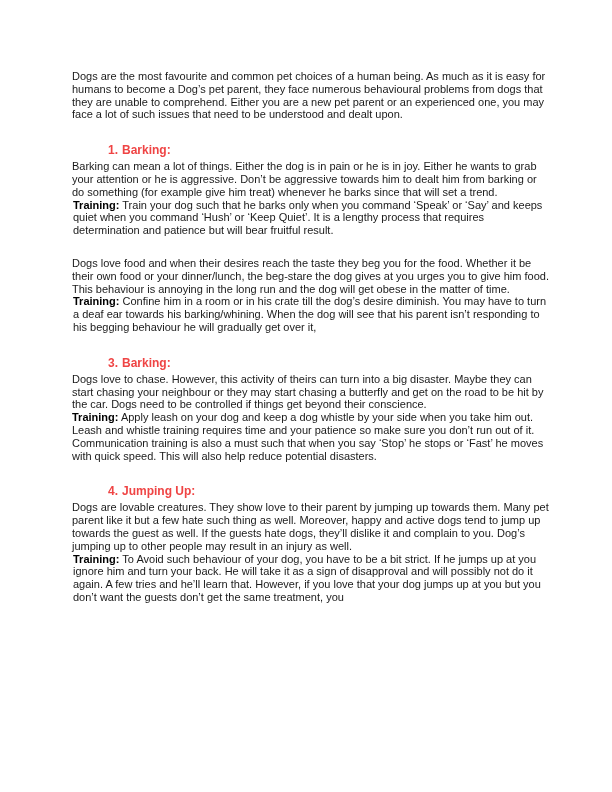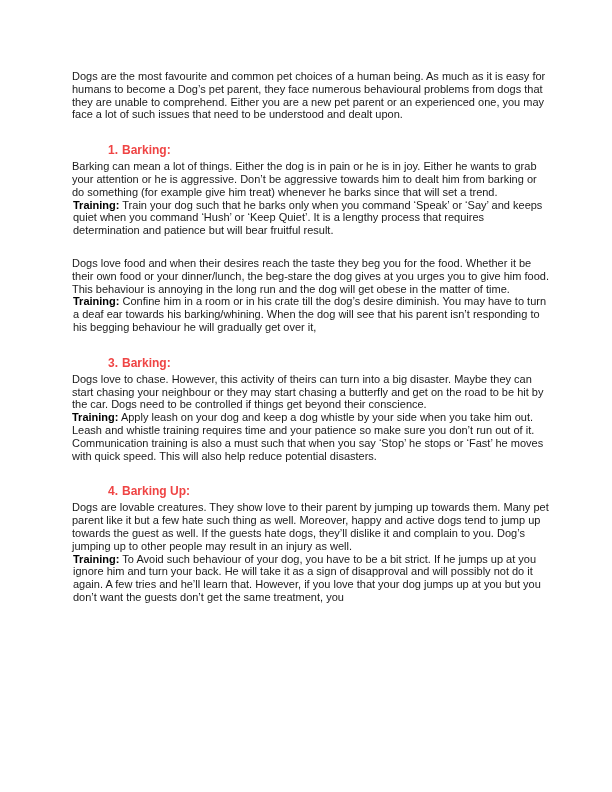--- a/index.html
+++ b/index.html
@@ -38,17 +38,17 @@
     <p class="training"><span class="training-label">Training:</span><span>  Confine him in a room or in his crate till the dog’s desire diminish. You may have to turn a deaf ear towards his barking/whining. When the dog will see that his parent isn’t responding to his begging behaviour he will gradually get over it,</span></p>
   </div>
 
   <div class="section">
     <h2 class="heading"><span class="num">3.</span><span>Barking:</span></h2>
     <p>Dogs love to chase. However, this activity of theirs can turn into a big disaster. Maybe they can start chasing your neighbour or they may start chasing a butterfly and get on the road to be hit by the car. Dogs need to be controlled if things get beyond their conscience.</p>
     <p><span class="training-label">Training:</span><span> Apply leash on your dog and keep a dog whistle by your side when you take him out. Leash and whistle training requires time and your patience so make sure you don’t run out of it. Communication training is also a must such that when you say ‘Stop’ he stops or ‘Fast’ he moves with quick speed. This will also help reduce potential disasters.</span></p>
   </div>
 
   <div class="section">
-    <h2 class="heading"><span class="num">4.</span><span>Barking Up:</span></h2>
+    <h2 class="heading"><span class="num">4.</span><span>Jumping Up:</span></h2>
     <p>Dogs are lovable creatures. They show love to their parent by jumping up towards them. Many pet parent like it but a few hate such thing as well. Moreover, happy and active dogs tend to jump up towards the guest as well. If the guests hate dogs, they’ll dislike it and complain to you. Dog’s jumping up to other people may result in an injury as well.</p>
     <p class="training"><span class="training-label">Training:</span><span> To Avoid such behaviour of your dog, you have to be a bit strict. If he jumps up at you ignore him and turn your back. He will take it as a sign of disapproval and will possibly not do it again. A few tries and he’ll learn that. However, if you love that your dog jumps up at you but you don’t want the guests don’t get the same treatment, you</span></p>
   </div>
 </div>
 
 </body></html>

